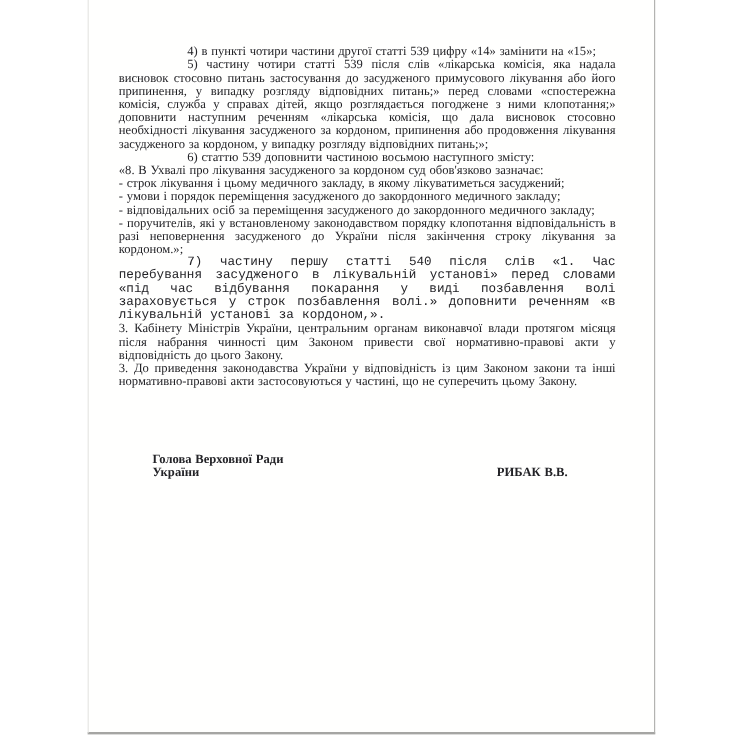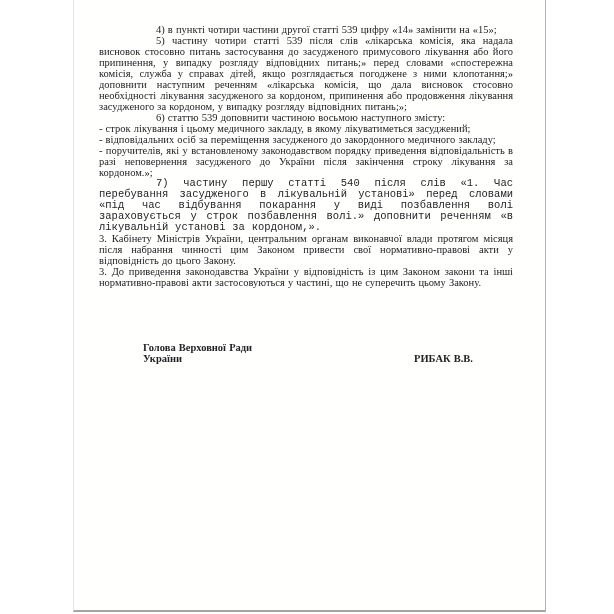--- a/index.html
+++ b/index.html
@@ -25,21 +25,21 @@
     height: 610px;
     background: #fffffe;
     border-left: 1px solid #e6e6e4;
     border-right: 1px solid #b3b3b1;
     border-bottom: 2px solid #a5a5a3;
     box-sizing: content-box;
   }
   .text-col {
     position: absolute;
     left: 25px;
-    top: 24px;
+    top: 38px;
     width: 414px;
     font-size: 10.5px;
     line-height: 11px;
     color: #232327;
     text-align: justify;
     text-align-last: left;
     word-spacing: 0.5px;
   }
   .text-col p {
     margin: 0;
@@ -55,21 +55,21 @@
   .p-final2 { margin-top: 15px; }
   .p-final3 { margin-top: 13px; }
   .signature {
     margin-top: 28px;
     display: flex;
     justify-content: space-between;
     align-items: flex-end;
     font-weight: bold;
   }
   .sig-left {
-    margin-left: 44px;
+    margin-left: 28px;
     text-align: left;
     line-height: 11px;
   }
   .sig-right {
     margin-right: 40px;
     line-height: 11px;
     margin-top: 37px;
   }
 </style>
 </head>
@@ -77,23 +77,25 @@
 
 <div class="canvas">
   <div class="page">
     <div class="text-col">
 
       <p class="p-item4">4) в пункті чотири частини другої статті 539 цифру «14» замінити на «15»;</p>
 
       <p class="p-item5 indent">5) частину чотири статті 539 після слів «лікарська комісія, яка надала висновок стосовно питань застосування до засудженого примусового лікування або його припинення, у випадку розгляду відповідних питань;» перед словами «спостережна комісія, служба у справах дітей, якщо розглядається погоджене з ними клопотання;» доповнити наступним реченням «лікарська комісія, що дала висновок стосовно необхідності лікування засудженого за кордоном, припинення або продовження лікування засудженого за кордоном, у випадку розгляду відповідних питань;»;</p>
 
       <p class="p-item6-intro indent">6) статтю 539 доповнити частиною восьмою наступного змісту:</p>
+      <p>«8. В Ухвалі про лікування засудженого за кордоном суд обов'язково зазначає:</p>
       <p>- строк лікування і цьому медичного закладу, в якому лікуватиметься засуджений;</p>
+      <p>- умови і порядок переміщення засудженого до закордонного медичного закладу;</p>
       <p>- відповідальних осіб за переміщення засудженого до закордонного медичного закладу;</p>
-      <p>- поручителів, які у встановленому законодавством порядку приведення відповідальність в разі неповернення засудженого до України після закінчення строку лікування за кордоном.»;</p>
+      <p>- поручителів, які у встановленому законодавством порядку клопотання відповідальність в разі неповернення засудженого до України після закінчення строку лікування за кордоном.»;</p>
 
       <p class="p-item7 indent">7) частину першу статті 540 після слів «1. Час перебування засудженого в лікувальній установі» перед словами «під час відбування покарання у виді позбавлення волі зараховується у строк позбавлення волі.» доповнити реченням «в лікувальній установі за кордоном,».</p>
 
 
       <p class="p-final2">3. Кабінету Міністрів України, центральним органам виконавчої влади протягом місяця після набрання чинності цим Законом привести свої нормативно-правові акти у відповідність до цього Закону.</p>
       <p class="p-final3">3. До приведення законодавства України у відповідність із цим Законом закони та інші нормативно-правові акти застосовуються у частині, що не суперечить цьому Закону.</p>
 
       <div class="signature">
         <div class="sig-left">
           <div>Голова Верховної Ради</div>

